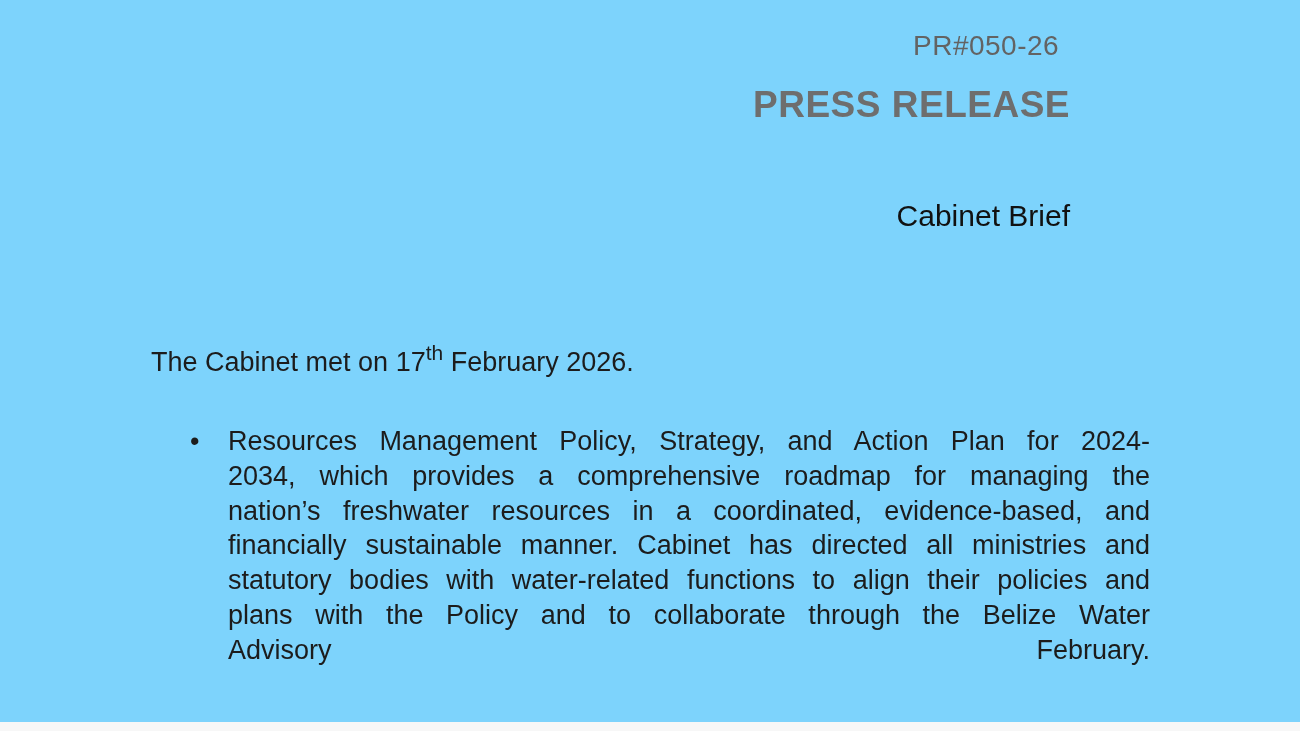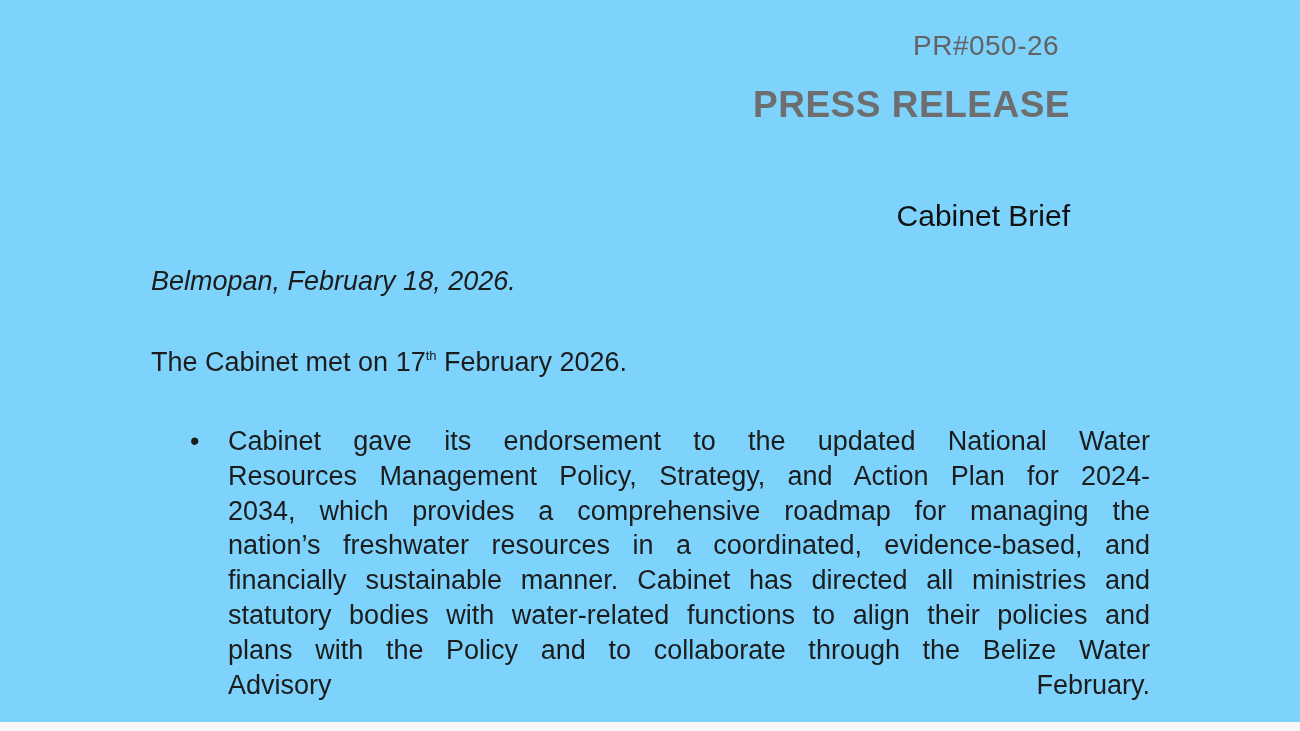--- a/index.html
+++ b/index.html
@@ -51,21 +51,21 @@
     font-size: 27px;
     font-style: italic;
   }
   .meeting-line {
     position: absolute;
     left: 151px;
     top: 347px;
     font-size: 27px;
   }
   .ordinal-sup {
-    font-size: 13px;
+    font-size: 21px;
     position: relative;
     top: -11px;
   }
   .bullet-item {
     position: absolute;
     left: 150px;
     top: 424px;
     width: 1000px;
     display: flex;
   }
@@ -102,30 +102,28 @@
 <body>
 
 <div class="page">
 
   <div class="pr-number">PR#050-26</div>
 
   <div class="heading-band press-release-title">PRESS RELEASE</div>
 
   <div class="heading-band brief-title">Cabinet Brief</div>
 
-  <div class="dateline">Belmopan, February 18, 2026.</div>
 
   <div class="meeting-line">
     <span>The Cabinet met on 17</span><span class="ordinal-sup">th</span><span> February 2026.</span>
   </div>
 
   <div class="bullet-item">
     <div class="bullet-marker">•</div>
     <div class="bullet-text">
-      <div class="jline">Cabinet gave its endorsement to the updated National Water</div>
       <div class="jline">Resources Management Policy, Strategy, and Action Plan for 2024-</div>
       <div class="jline">2034, which provides a comprehensive roadmap for managing the</div>
       <div class="jline">nation’s freshwater resources in a coordinated, evidence-based, and</div>
       <div class="jline">financially sustainable manner.  Cabinet has directed all ministries and</div>
       <div class="jline">statutory bodies with water-related functions to align their policies and</div>
       <div class="jline">plans with the Policy and to collaborate through the Belize Water</div>
       <div class="jline jline-last">Advisory February.</div>
     </div>
   </div>
 

